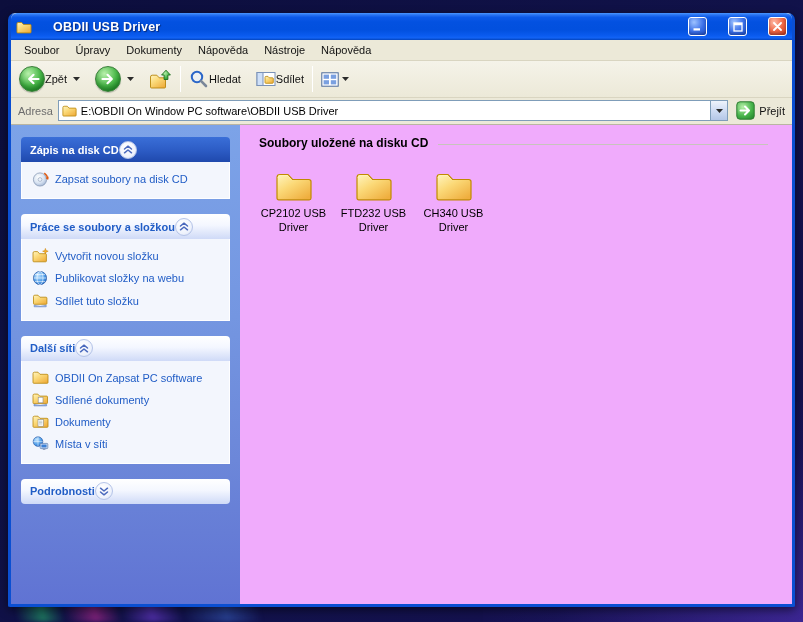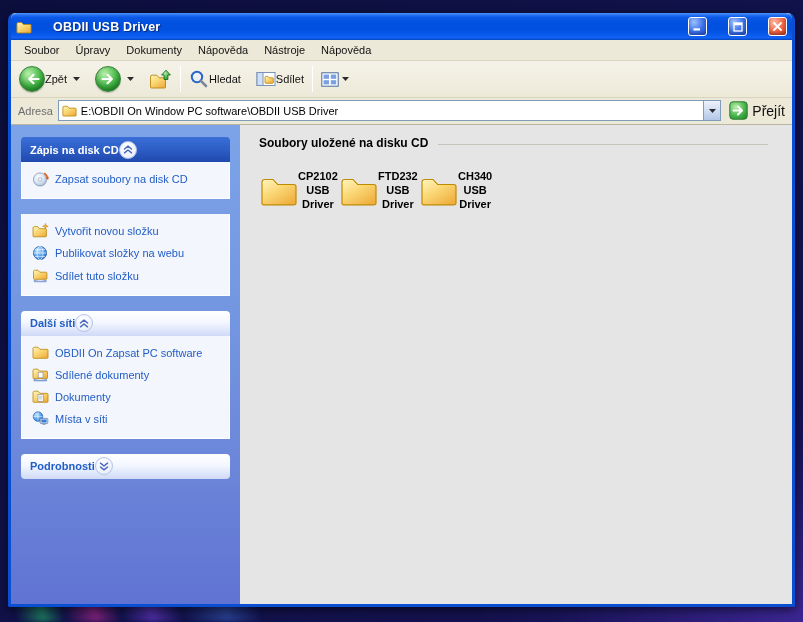--- a/index.html
+++ b/index.html
@@ -48,21 +48,21 @@
 
 
 .addressbar{flex:0 0 27px;height:27px;background:#ece9d8;display:flex;align-items:center;gap:5px;padding:2px 4px 3px 7px;border-bottom:1px solid #b9b5a2;}
 .addr-label{font-size:11px;color:#6d6d6d;white-space:nowrap;}
 .addr-combo{flex:1;height:21px;background:#fff;border:1px solid #7f9db9;display:flex;align-items:center;gap:4px;padding-left:3px;overflow:hidden;}
 .addr-ficon{display:flex;flex:0 0 auto;}
 .addr-text{flex:1;font-size:11px;color:#000;white-space:nowrap;overflow:hidden;}
 .addr-dd{width:17px;align-self:stretch;margin-left:auto;border-left:1px solid #7f9db9;display:flex;align-items:center;justify-content:center;flex:0 0 auto;
   background:linear-gradient(180deg,#eef3fb,#cfdcf3 50%,#b4c7e7);}
 .go{display:flex;align-items:center;gap:4px;padding:0 3px;}
-.go-label{font-size:14px;color:#111;}
+.go-label{font-size:11px;color:#111;}
 
 
 .main{flex:1;display:flex;overflow:hidden;background:#fff;}
 
 
 .taskpane{flex:0 0 229px;width:229px;padding:12px 10px 0 10px;overflow:hidden;
   background:linear-gradient(180deg,#7ca3e8 0%,#7496e1 40%,#6c87d9 70%,#6073d3 100%);}
 .section{margin-bottom:15px;}
 .sec-header{height:25px;display:flex;align-items:center;justify-content:flex-start;padding:0 4px 0 9px;border-radius:4px 4px 0 0;cursor:pointer;}
 .sec-header.normal{background:linear-gradient(180deg,#ffffff 0%,#f4f7ff 45%,#cfdaf7 100%);}
@@ -71,26 +71,26 @@
 .sec-header.highlight{background:linear-gradient(180deg,#3a6fd8 0%,#2c5bc4 55%,#1f49ad 100%);}
 .sec-header.highlight .sec-title{color:#fff;}
 .chev{width:18px;height:18px;border-radius:50%;border:1px solid #b5c4e8;display:flex;align-items:center;justify-content:center;flex:0 0 auto;
   background:radial-gradient(circle at 40% 32%,#ffffff,#eef2fc 65%,#ccd8f2);}
 .sec-body{background:#f3f6fd;border:1px solid rgba(255,255,255,.85);border-top:none;padding:9px 6px 11px 9px;display:flex;flex-direction:column;gap:7px;}
 .task-item{display:flex;align-items:flex-start;gap:6px;cursor:pointer;}
 .ticon{width:18px;display:flex;flex:0 0 auto;justify-content:center;}
 .task-item .lbl{font-size:11px;color:#215dc6;line-height:1.3;padding-top:1px;}
 
 
-.filepane{flex:1;background:#e5e5e5;padding:10px 24px 0 19px;overflow:hidden;}
+.filepane{flex:1;background:#f0abfc;padding:10px 24px 0 19px;overflow:hidden;}
 .group-header{display:flex;align-items:center;gap:10px;margin-top:1px;}
 .group-title{font-size:12px;font-weight:bold;color:#000;white-space:nowrap;}
 .group-line{flex:1;height:1px;background:#c7c4bc;margin-top:2px;}
 .folders{display:flex;gap:13px;padding:20px 0 0 1px;}
-.folder-item{width:67px;display:flex;flex-direction:row;align-items:center;gap:0;cursor:pointer;font-weight:bold;}
+.folder-item{width:67px;display:flex;flex-direction:column;align-items:center;gap:6px;cursor:pointer;}
 .bigfolder{display:flex;}
 .folder-name{font-size:11px;color:#000;text-align:center;line-height:1.25;}
 </style>
 </head>
 <body>
 
 <svg width="0" height="0" style="position:absolute" aria-hidden="true">
 <defs>
   <linearGradient id="gFolder" x1="0" y1="0" x2="0.8" y2="1">
     <stop offset="0" stop-color="#FFF5C0"></stop>
@@ -280,20 +280,28 @@
                 <path d="M12.3 2.2 A 8.2 8.2 0 0 1 15.8 7.6" stroke="#e05a10" stroke-width="1.6" fill="none"></path>
                 <path d="M16.6 5.6 L16.1 8.9 L13.6 6.9 Z" fill="#e05a10"></path>
               </svg>
             </span>
             <span class="lbl">Zapsat soubory na disk CD</span>
           </div>
         </div>
       </div>
 
       <div class="section">
+        <div class="sec-header normal">
+          <span class="sec-title">Práce se soubory a složkou</span>
+          <span class="chev">
+            <svg width="10" height="9" viewBox="0 0 10 9">
+                <path d="M1.5 4 L5 1.2 L8.5 4 M1.5 7.8 L5 5 L8.5 7.8" stroke="#4a69bd" stroke-width="1.5" fill="none" stroke-linecap="round" stroke-linejoin="round"></path>
+              </svg>
+          </span>
+        </div>
         <div class="sec-body">
           <div class="task-item">
             <span class="ticon">
               <svg width="17" height="15" viewBox="0 0 17 15">
                 <path d="M1 13 L1 5 Q1 3.6 2.4 3.6 L5.6 3.6 L7.5 5.7 L13.5 5.7 Q14.4 5.7 14.4 6.6 L14.4 13 Q14.4 13.8 13.6 13.8 L1.8 13.8 Q1 13.8 1 13 Z" fill="url(#gFolder)" stroke="#B8860B" stroke-width="0.8"></path>
                 <path d="M13.4 0.4 L14.1 2.5 L16.2 3.2 L14.1 3.9 L13.4 6 L12.7 3.9 L10.6 3.2 L12.7 2.5 Z" fill="#f7b32a" stroke="#c87d00" stroke-width="0.5"></path>
               </svg>
             </span>
             <span class="lbl">Vytvořit novou složku</span>
           </div>

